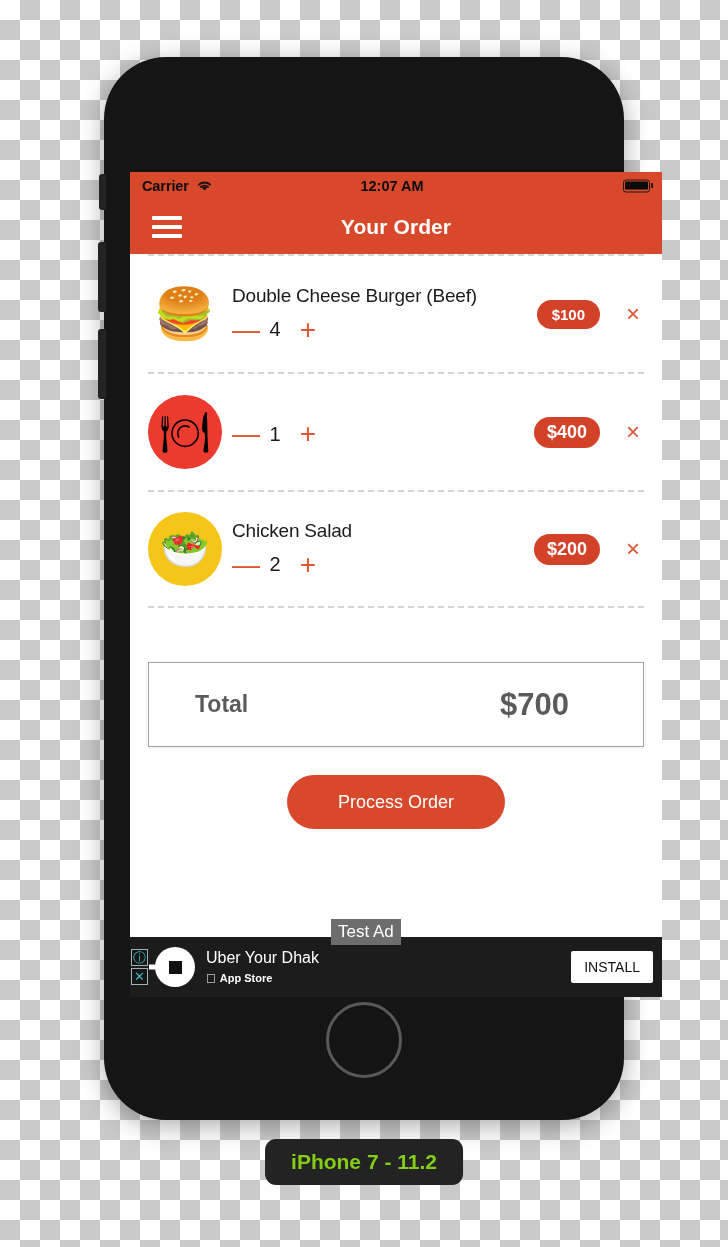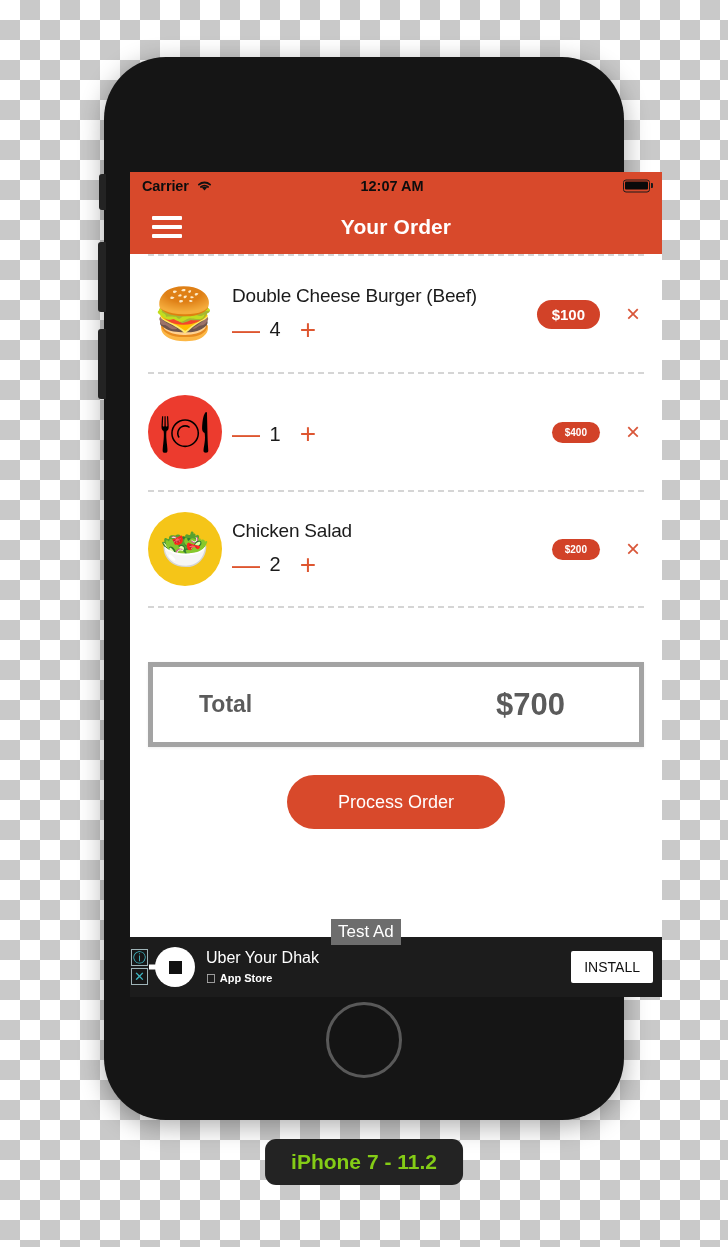--- a/index.html
+++ b/index.html
@@ -133,32 +133,32 @@
   .qty-value { font-size: 20px; color: #1b1b1b; min-width: 14px; text-align: center; }
 
   .price-pill {
     background: #d24228; color: #fff;
     font-size: 15px; font-weight: 700;
     border-radius: 20px;
     padding: 6px 15px;
     white-space: nowrap;
     margin-right: 22px;
   }
-  .price-pill.small { font-size: 10px; padding: 5px 13px; }
+  .price-pill.small { font-size: 18px; padding: 5px 13px; }
 
   .remove-btn {
     color: #d9573a; font-size: 24px; font-weight: 300;
     line-height: 1; cursor: pointer; width: 22px; text-align: center;
   }
 
   
   #total-card {
     margin: 54px 18px 0 18px;
     background: #fff;
-    border: 5px solid #a3a3a3;
+    border: 1px solid #a3a3a3;
     box-shadow: 0 1px 3px rgba(0,0,0,0.07);
     height: 85px;
     display: flex; align-items: center;
     padding: 0 46px;
   }
   #total-label { font-size: 23px; font-weight: 700; color: #5b5b5b; }
   #total-value { font-size: 31px; font-weight: 700; color: #5b5b5b; margin-left: auto; margin-right: 28px; }
 
   
   #process-order-button {

